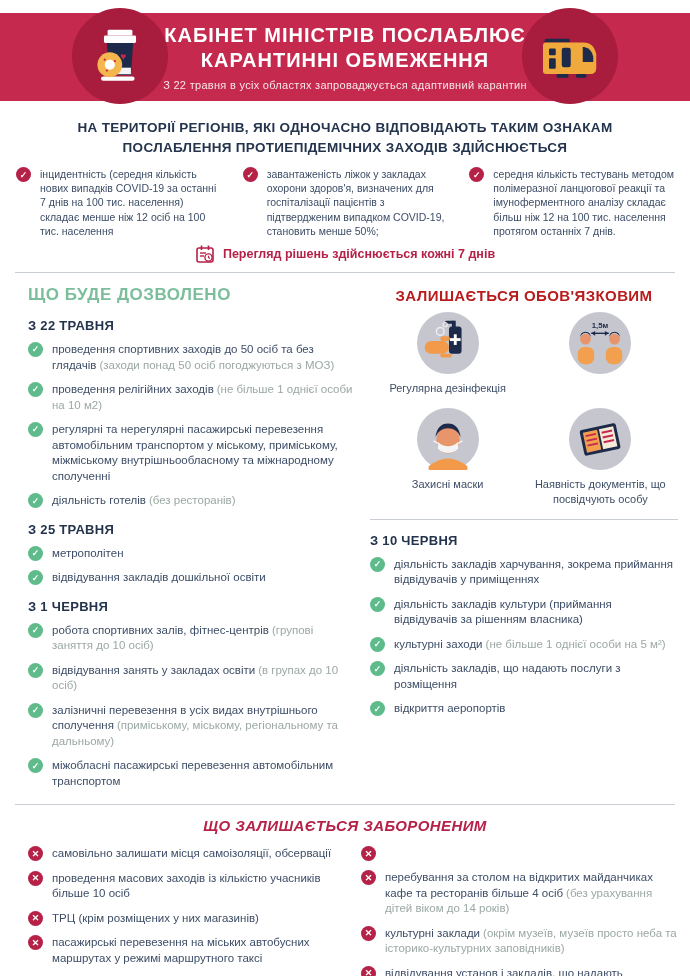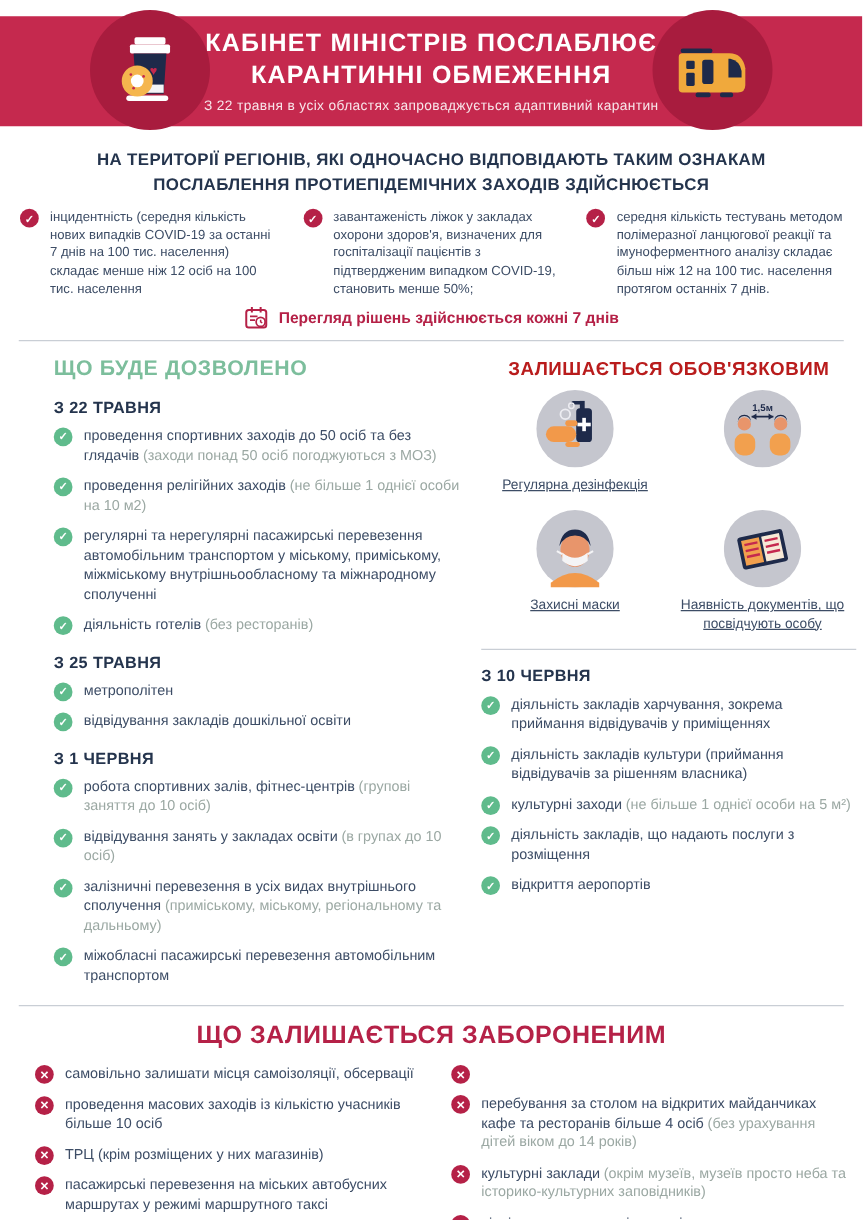--- a/index.html
+++ b/index.html
@@ -23,41 +23,41 @@
                     line-height:1.45; letter-spacing:.3px; }
   .criteria-cols { display:flex; gap:22px; padding:10px 16px 0 16px; }
   .criteria-col { flex:1; }
   .review-note { display:flex; align-items:center; justify-content:center; gap:8px; margin:6px 0 8px 0;
                  color:#B52147; font-weight:bold; font-size:12.5px; }
 
   
   .divider { border:none; border-top:1px solid #C9CED5; margin:0 15px; }
 
   
-  .main-cols { display:flex; gap:16px; padding:6px 12px 6px 43px; }
+  .main-cols { display:flex; gap:16px; padding:6px 12px 6px 28px; }
   .col-left { width:326px; flex:0 0 auto; }
   .col-right { flex:1; }
   .allowed-title { color:#7CBE9C; font-weight:bold; font-size:17px; letter-spacing:.5px; margin:6px 0 2px 0; }
   .date-heading { color:#24344D; font-weight:bold; font-size:13px; letter-spacing:.3px; margin:13px 0 9px 0; }
   .item { display:flex; align-items:flex-start; gap:9px; margin-bottom:9px; font-size:11.5px; line-height:1.35; color:#3D4D66; }
   .item-note { color:#9BA8A3; margin-left:3px; }
   .bullet { width:15px; height:15px; border-radius:50%; flex:0 0 auto; display:inline-flex; align-items:center;
             justify-content:center; color:#fff; font-size:9px; font-weight:bold; margin-top:0; }
   .bullet-green { background:#5FBB8C; }
   .bullet-red { background:#B52147; }
   .criteria-col .item { font-size:10.5px; margin-bottom:0; }
 
   .mandatory-title { color:#b91c1c; font-weight:bold; font-size:15px; letter-spacing:.4px; text-align:center; margin:8px 0 8px 0; }
   .mandatory-grid { display:grid; grid-template-columns:150px 150px; justify-content:space-evenly; row-gap:13px; }
   .mandatory-cell { display:flex; flex-direction:column; align-items:center; text-align:center; }
-  .mandatory-label { margin-top:7px; font-size:11px; line-height:1.3; color:#3D4D66;text-decoration:underline; }
+  .mandatory-label { margin-top:7px; font-size:11px; line-height:1.3; color:#3D4D66; }
   .col-right .inner-divider { border:none; border-top:1px solid #C9CED5; margin:13px 0 4px 0; }
 
   
-  .prohibited-title { color:#B52147; font-weight:bold; font-size:20px; letter-spacing:.4px; text-align:center; margin:12px 0 12px 0; }
+  .prohibited-title { color:#B52147; font-weight:bold; font-size:15px; letter-spacing:.4px; text-align:center; margin:12px 0 12px 0;font-style:italic; }
   .prohibited-cols { display:flex; gap:16px; padding:0 12px 4px 28px; }
   .prohibited-col { flex:1; }
 </style>
 </head>
 <body>
 
 <div class="page">
 
   <div class="header-zone">
     <div class="banner-bg">

